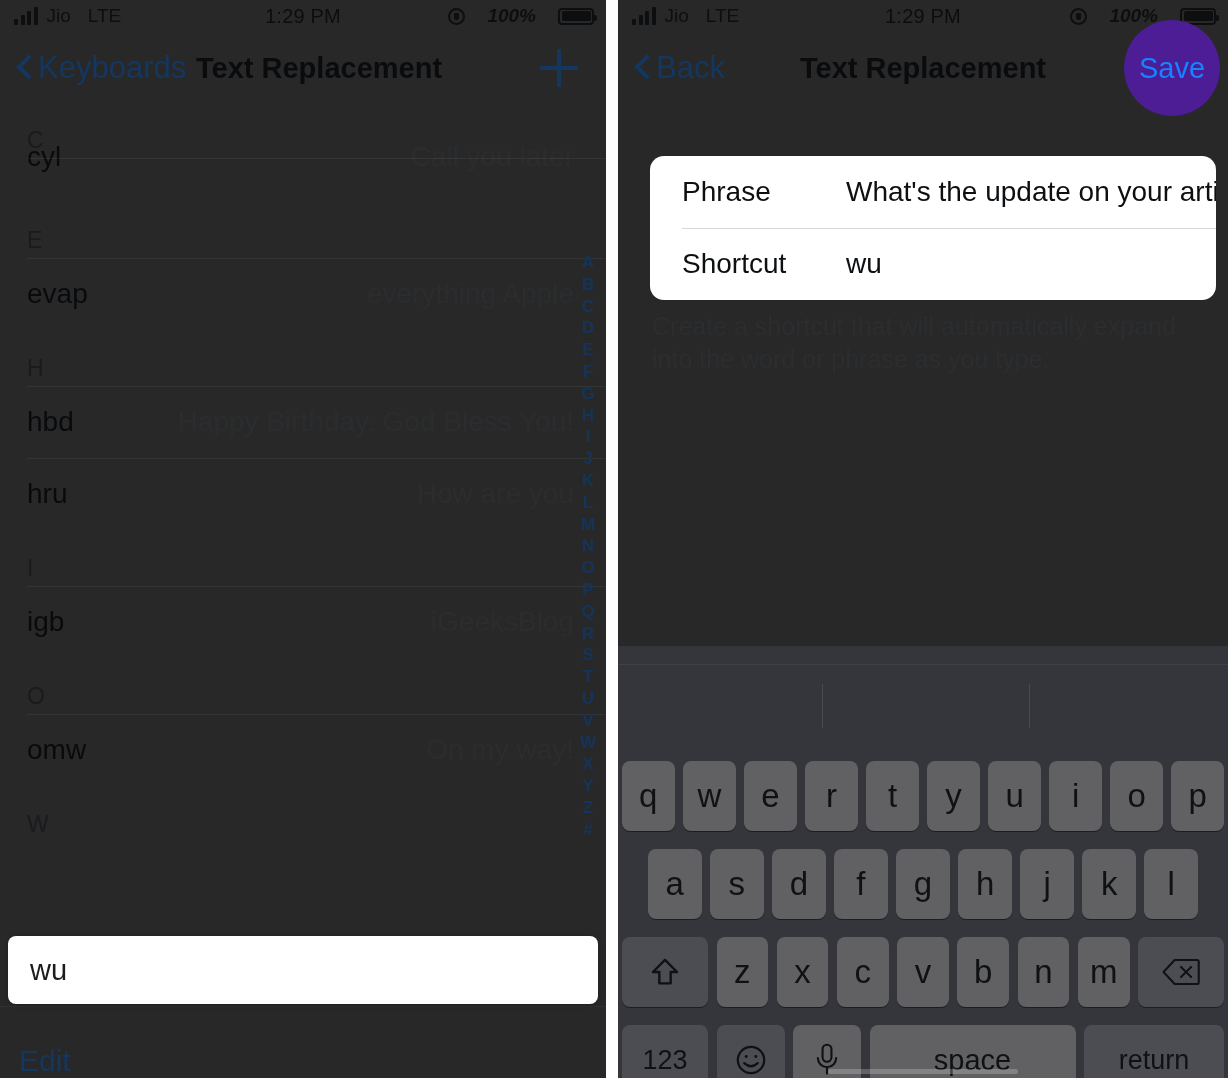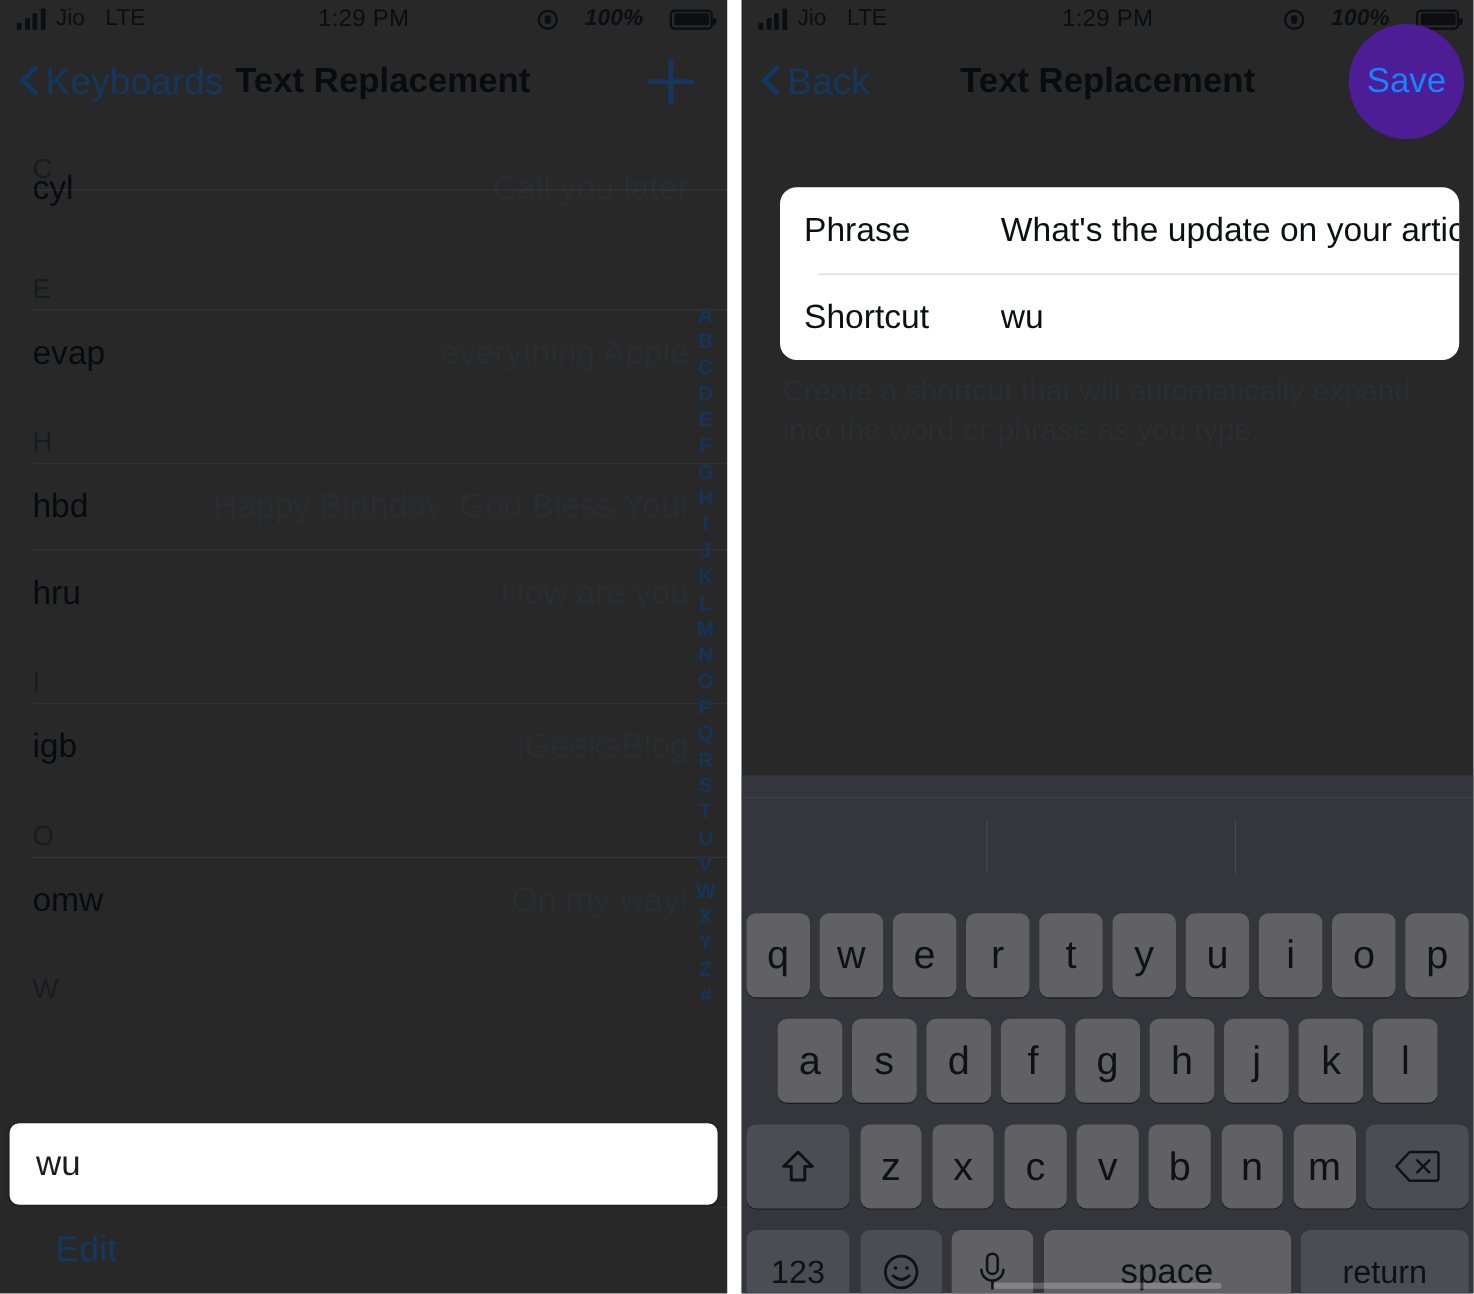--- a/index.html
+++ b/index.html
@@ -191,22 +191,22 @@
     z-index: 30;
   }
   .alpha-index span {
     font-size: 17px; line-height: 21.8px;
     color: #1d4b80; font-weight: 700;
     display: block;
   }
 
   
   .list-footer {
-    position: absolute; left: 12px; right: 0; bottom: 0; height: 72px;
-    display: flex; align-items: center; padding-left: 34px;
+    position: absolute; left: 0; right: 0; bottom: 0; height: 72px;
+    display: flex; align-items: flex-end; padding-left: 19px;
   }
   .edit-link { font-size: 30px; color: #1c4f87; font-weight: 400; }
   .footer-hairline {
     position:absolute; left:0; right:0; top:0; height:1px;
     background: rgba(255,255,255,0.07);
   }
 
   
   .save-bubble {
     position: absolute;
@@ -225,21 +225,21 @@
     position: absolute;
     left: 32px; top: 156px; right: 12px;
     background: #ffffff;
     border-radius: 14px;
     z-index: 50;
     overflow: hidden;
   }
   .form-row {
     height: 72px;
     display: flex; align-items: center;
-    padding-left: 20px;
+    padding-left: 32px;
     position: relative;
   }
   .form-row + .form-row::before {
     content:""; position:absolute; left: 32px; right: 0; top: 0;
     height: 1px; background: #d8d8dc;
   }
   .form-label {
     font-size: 28px; color: #0d0f11; font-weight: 400;
     width: 164px; flex: 0 0 164px;
   }

